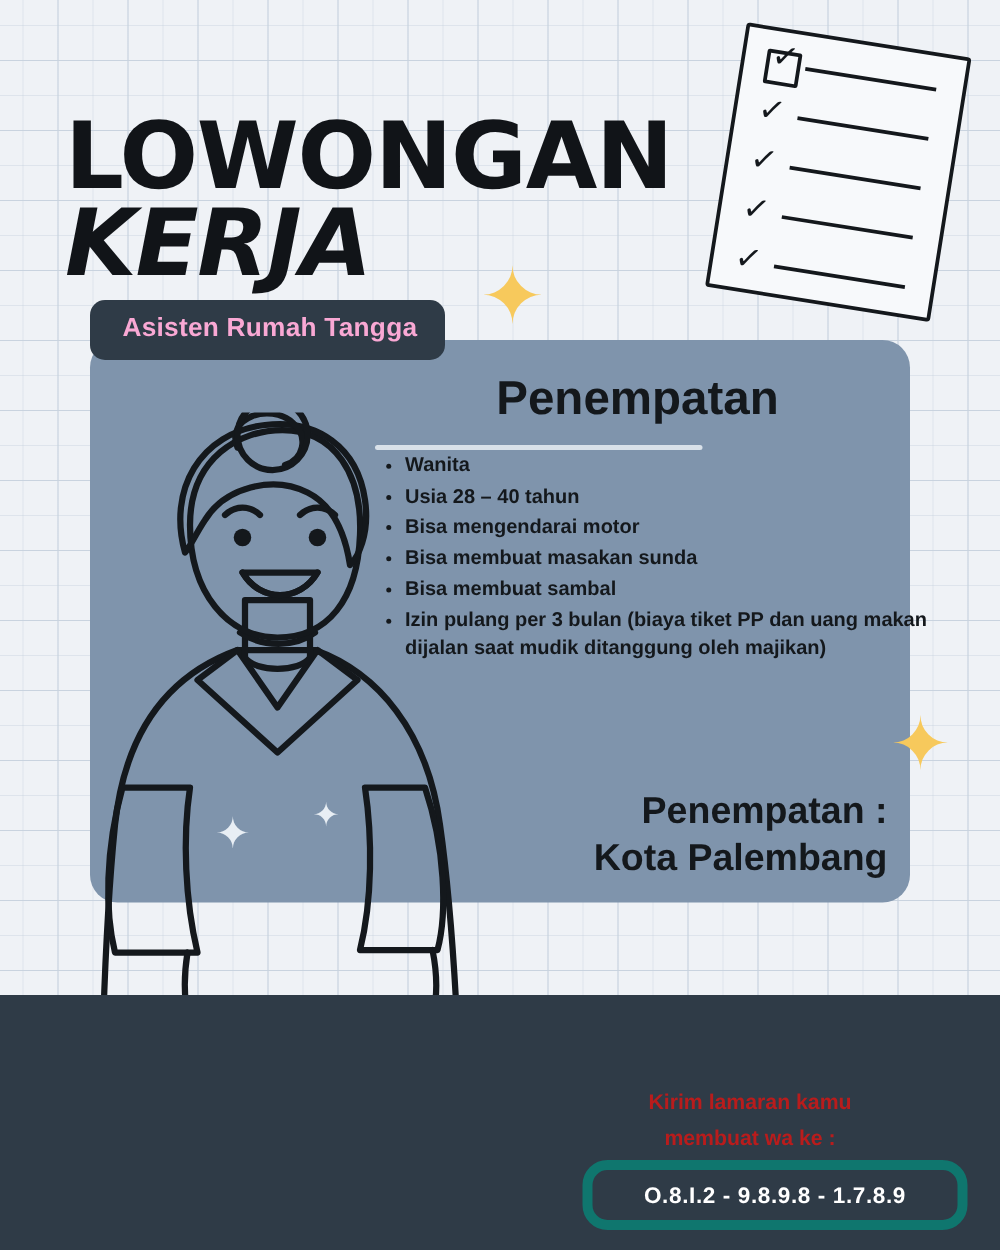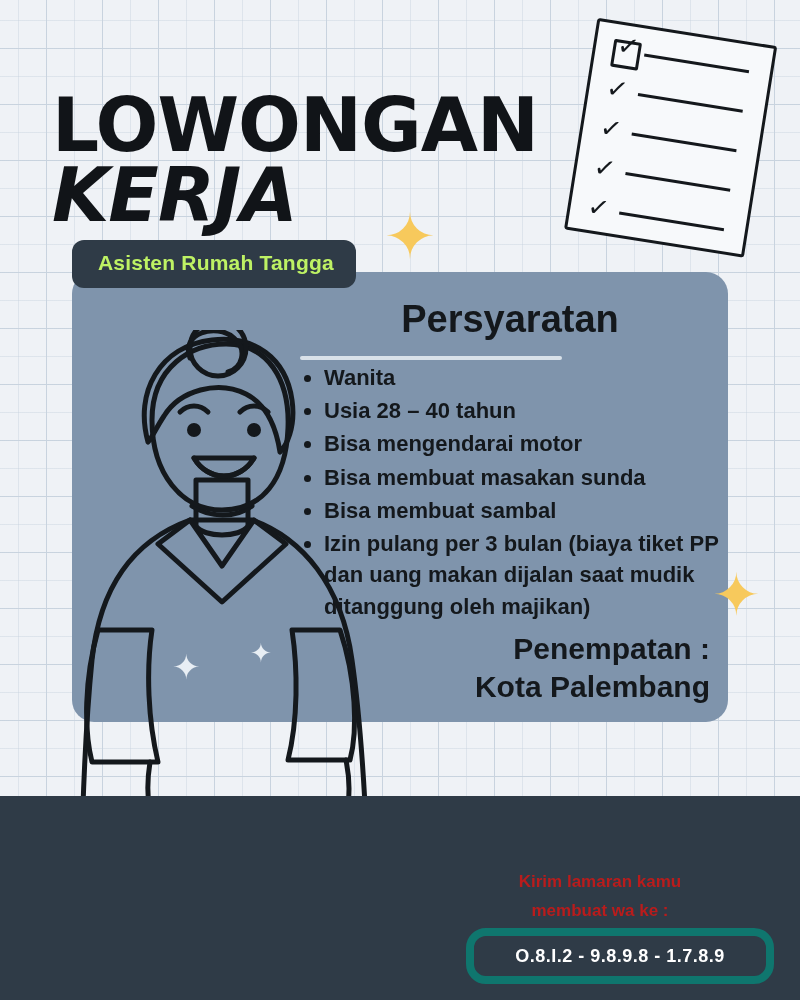--- a/index.html
+++ b/index.html
@@ -106,21 +106,21 @@
     width: 656px;
     height: 450px;
     background: #7f94ac;
     border-radius: 22px;
   }
   .panel-tag {
     position: absolute;
     left: 72px;
     top: 240px;
     background: #2f3b47;
-    color: #bef264;
+    color: #f9a8d4;
     border-radius: 12px;
     padding: 11px 22px 13px 26px;
     font-size: 21px;
     font-weight: 700;
     letter-spacing: .2px;
   }
   .panel-heading {
     position: absolute;
     left: 330px;
     top: 298px;
@@ -142,21 +142,21 @@
   }
   .req-list {
     position: absolute;
     left: 300px;
     top: 362px;
     width: 420px;
     margin: 0;
     padding: 0 0 0 24px;
     list-style: disc;
     color: #14181c;
-    font-size: 22px;
+    font-size: 16px;
     font-weight: 700;
     line-height: 1.42;
   }
   .req-list li { margin-bottom: 2px; }
   .placement {
     position: absolute;
     left: 380px;
     top: 630px;
     width: 330px;
     text-align: right;
@@ -252,21 +252,21 @@
 
   <div class="panel"></div>
 
   <div class="panel-tag">Asisten Rumah Tangga</div>
 
   <span class="spark s1">✦</span>
   <span class="spark s2">✦</span>
   <span class="spark s3">✦</span>
   <span class="spark s4">✦</span>
 
-  <div class="panel-heading">Persyaratan</div>
+  <div class="panel-heading">Penempatan</div>
   <div class="heading-underline"></div>
 
   <ul class="req-list">
     <li>Wanita</li>
     <li>Usia 28 – 40 tahun</li>
     <li>Bisa mengendarai motor</li>
     <li>Bisa membuat masakan sunda</li>
     <li>Bisa membuat sambal</li>
     <li>Izin pulang per 3 bulan (biaya tiket PP dan uang makan dijalan saat mudik ditanggung oleh majikan)</li>
   </ul>

